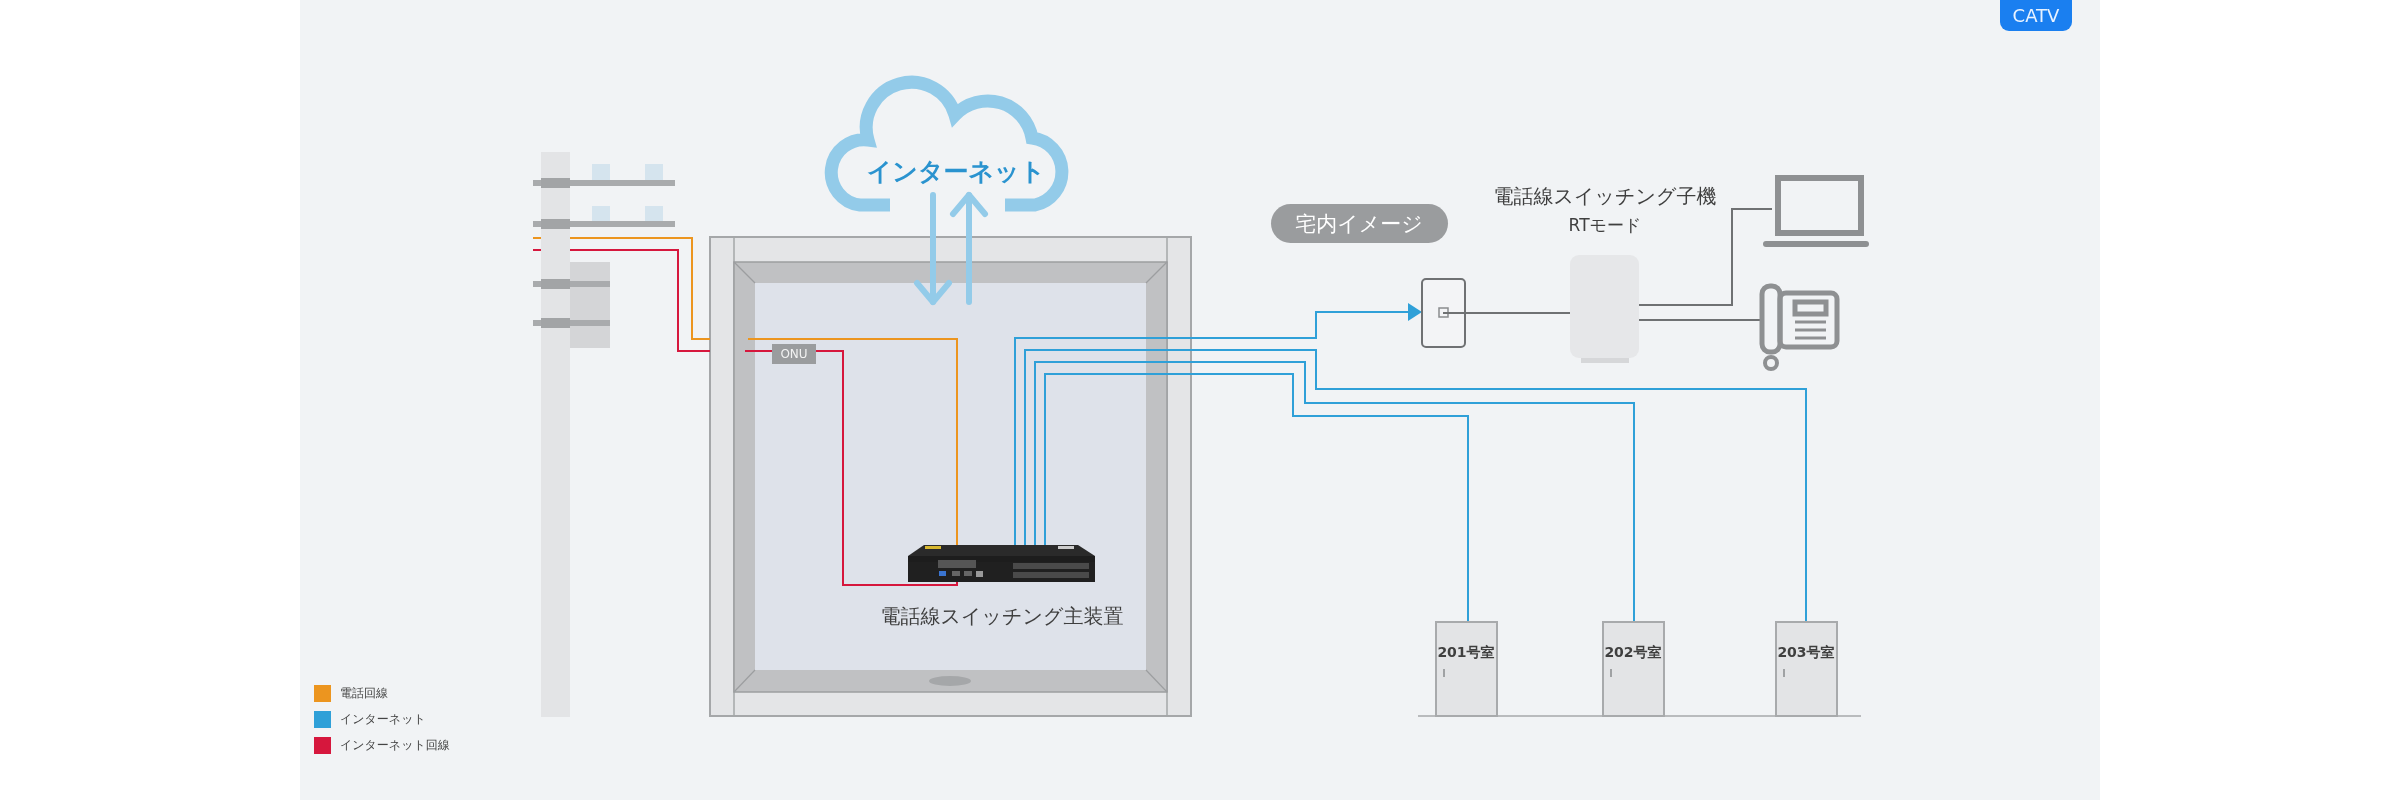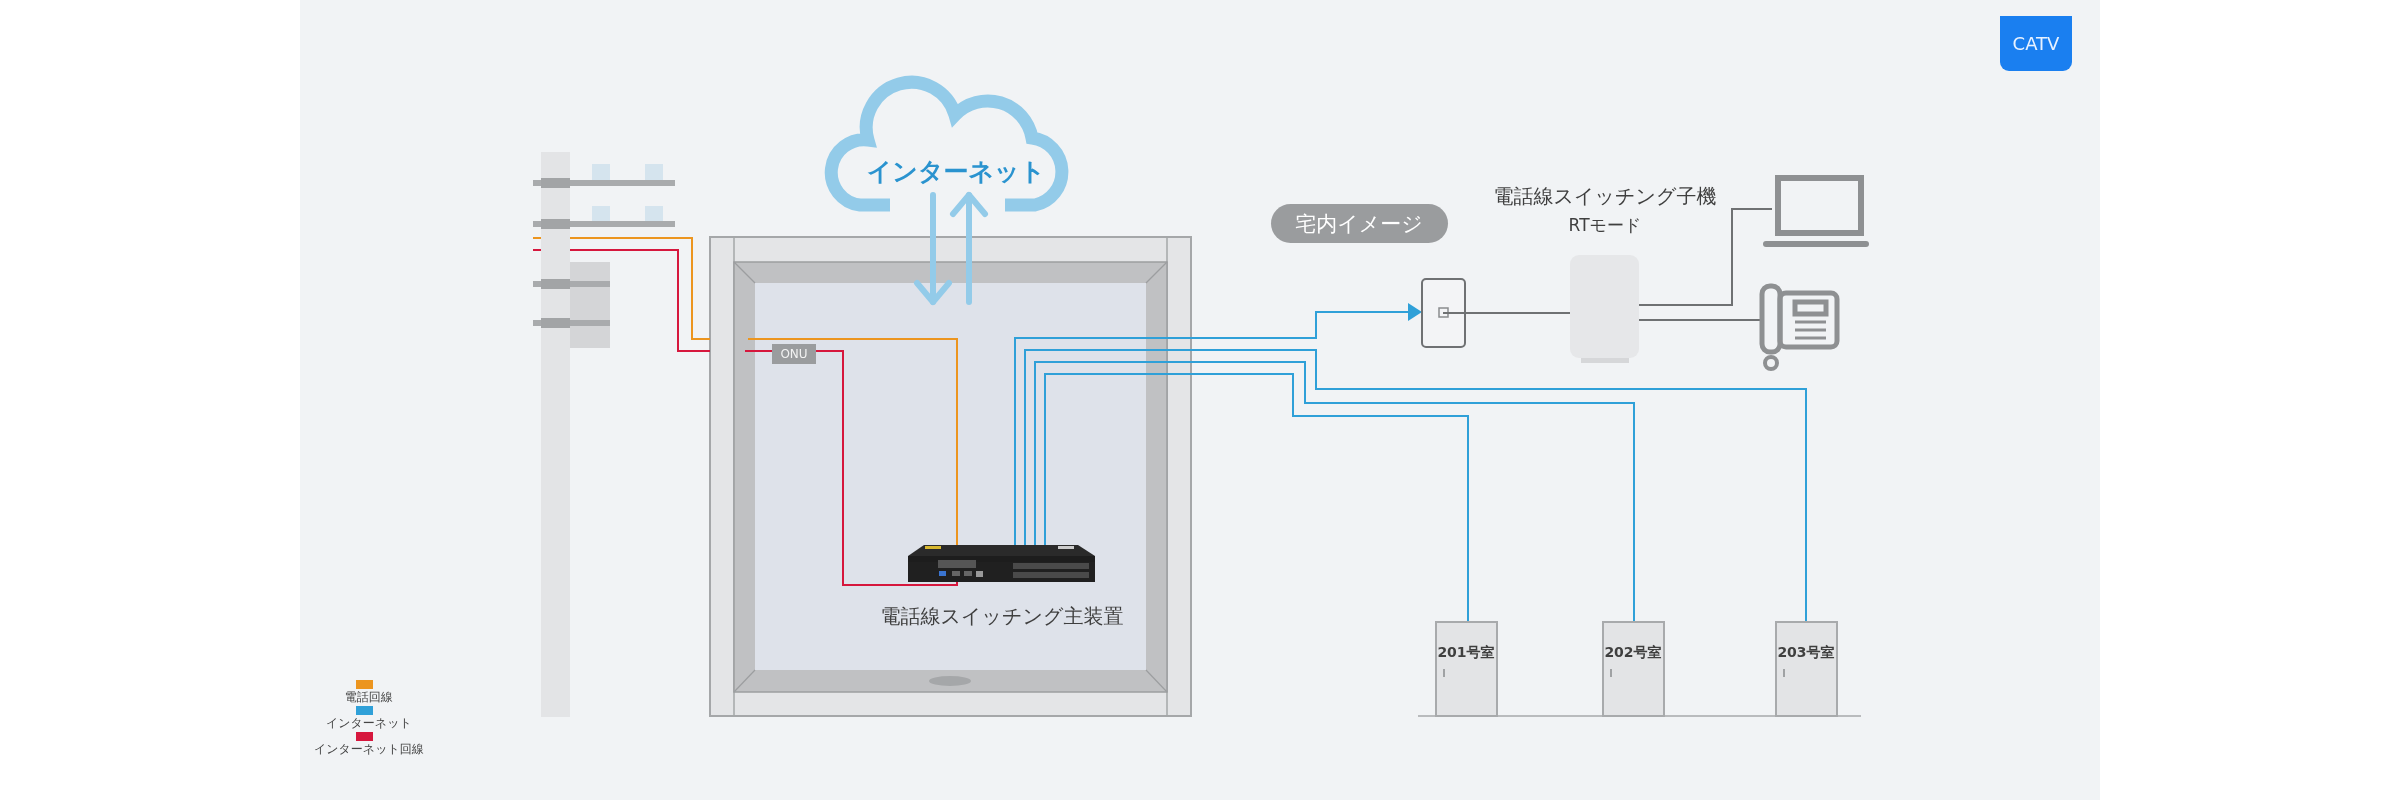--- a/index.html
+++ b/index.html
@@ -1,26 +1,26 @@
 <!DOCTYPE html>
 <html><head>
 <meta charset="utf-8">
 <style>
   html, body { margin: 0; padding: 0; background: #ffffff; }
   body { width: 2400px; height: 800px; position: relative; overflow: hidden;
          font-family: "DejaVu Sans", "Liberation Sans", sans-serif; }
   .panel { position: absolute; left: 300px; top: 0; width: 1800px; height: 800px; background: #f1f3f5; }
-  .catv-btn { position: absolute; left: 2000px; top: 16px; width: 72px; height: 55px;
+  .catv-btn { position: absolute; left: 2000px; top: 0; width: 72px; height: 31px;
               background: #1a7ff0; color: #e8f2ff; border-radius: 0 0 9px 9px;
               font-size: 18px; display: flex; align-items: center; justify-content: center;
               cursor: pointer; font-family: "DejaVu Sans", sans-serif; }
   svg.diagram { position: absolute; left: 0; top: 0; }
   .t-dark { fill: #3f3f3f; font-family: "DejaVu Sans", sans-serif; }
   .legend { position: absolute; left: 314px; top: 680px; }
-  .legend-item { display: flex; align-items: center; height: 26px; font-size: 12px; color: #444; flex-direction: column; }
+  .legend-item { display: flex; align-items: center; height: 26px; font-size: 12px; color: #444; }
   .legend-swatch { width: 17px; height: 17px; margin-right: 9px; }
 </style>
 </head>
 <body>
 
 <div class="panel"></div>
 
 <div class="catv-btn">CATV</div>
 
 <svg class="diagram" width="2400" height="800" viewBox="0 0 2400 800">

